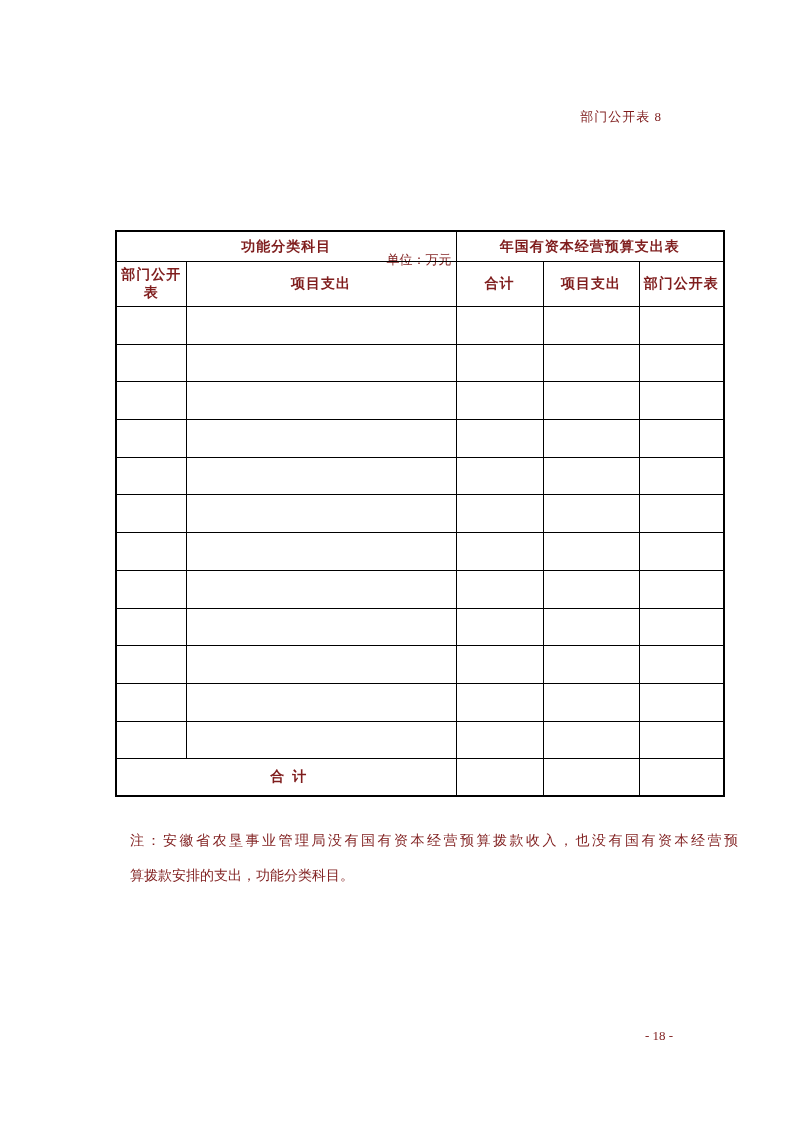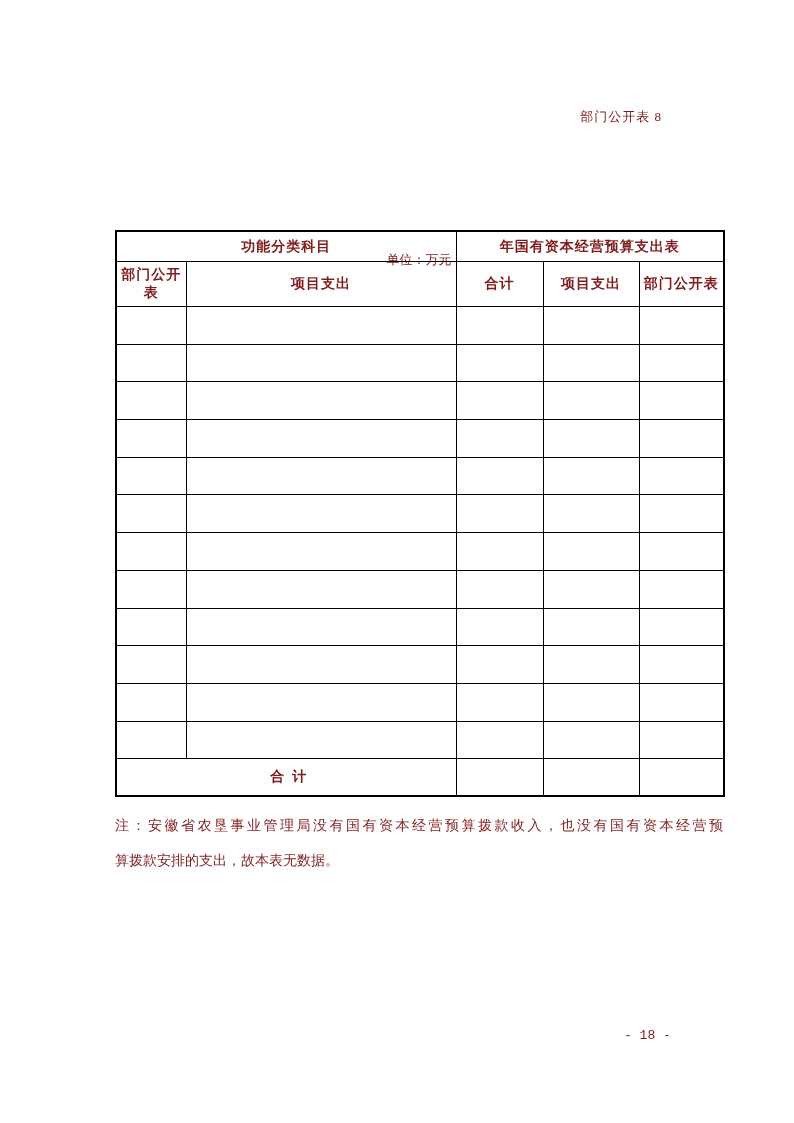--- a/index.html
+++ b/index.html
@@ -84,41 +84,41 @@
     height: 36px;
     font-weight: bold;
     letter-spacing: 2px;
     padding-left: 6px;
   }
   .note {
     position: absolute;
     top: 808px;
     left: 115px;
     width: 608px;
-    margin: 0;
+    margin: 15px;
     font-family: "Liberation Serif", serif;
     font-size: 14px;
     line-height: 35px;
   }
   .note-line-1 {
     display: block;
     text-align: justify;
     text-align-last: justify;
   }
   .note-line-2 {
     display: block;
     text-align: left;
   }
   .page-number {
     position: absolute;
     top: 1028px;
     left: 624px;
     width: 70px;
-    text-align: left;
-    font-family: Liberation Mono, monospace;
+    text-align: center;
+    font-family: Liberation Serif, serif;
     font-size: 13px;
   }
 </style>
 </head>
 <body>
 
 <div class="page">
 
   <div class="corner-label">部门公开表 8</div>
 
@@ -237,18 +237,18 @@
         <td colspan="2">合  计</td>
         <td></td>
         <td></td>
         <td></td>
       </tr>
     </tbody>
   </table>
 
   <p class="note">
     <span class="note-line-1">注：安徽省农垦事业管理局没有国有资本经营预算拨款收入，也没有国有资本经营预</span>
-    <span class="note-line-2">算拨款安排的支出，故本表无数据。</span>
+    <span class="note-line-2">算拨款安排的支出，功能分类科目。</span>
   </p>
 
   <div class="page-number">- 18 -</div>
 
 </div>
 
 </body></html>

